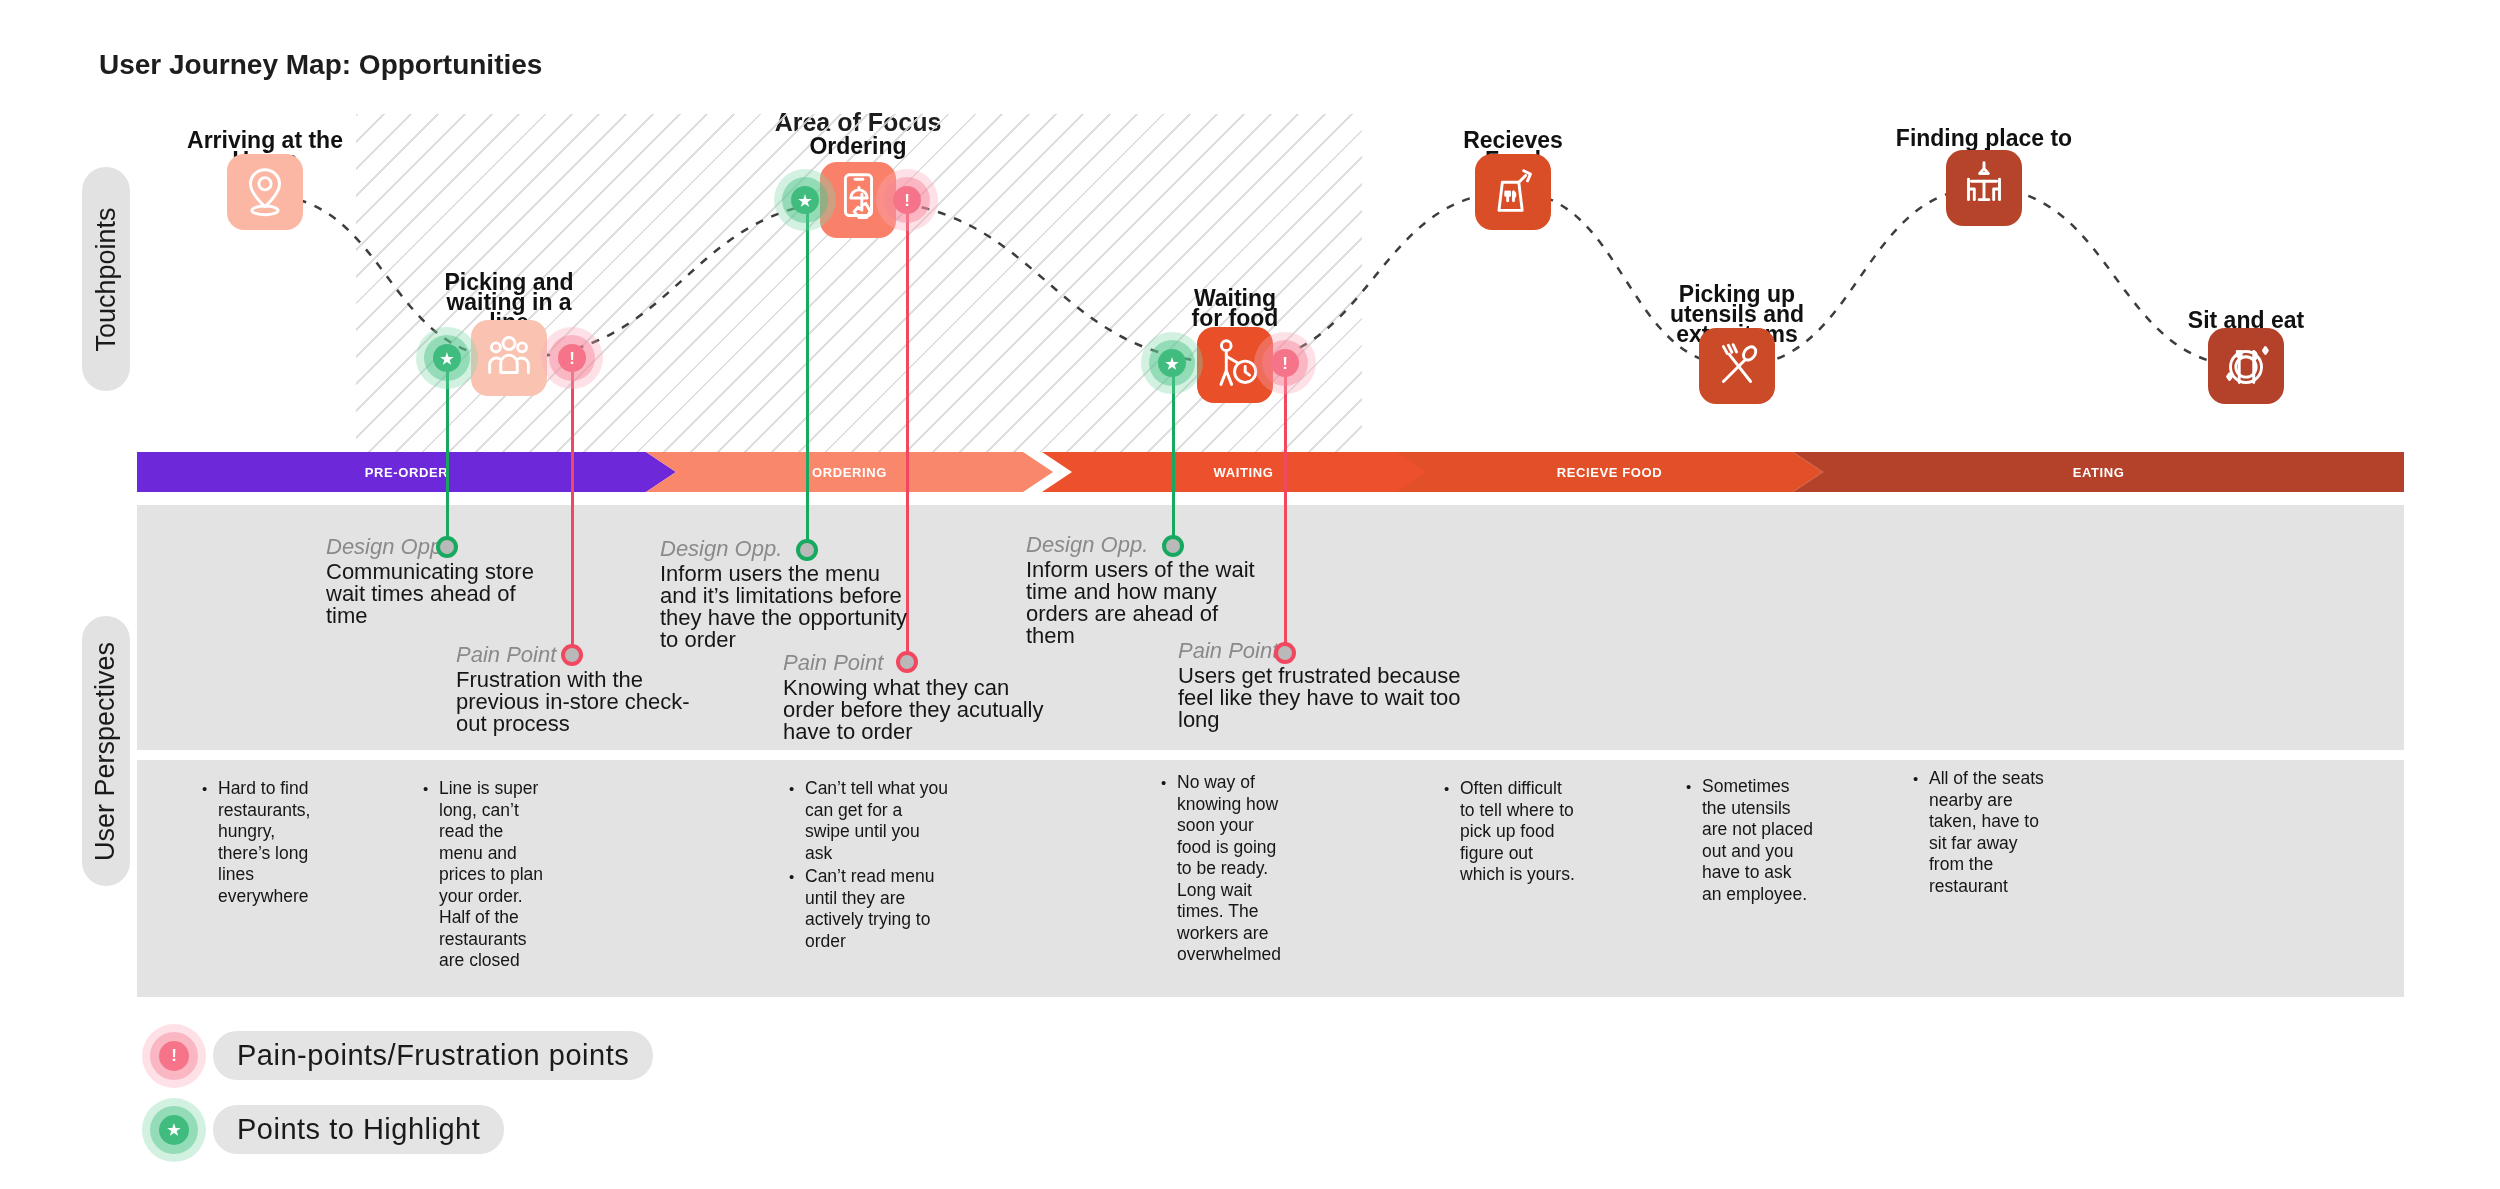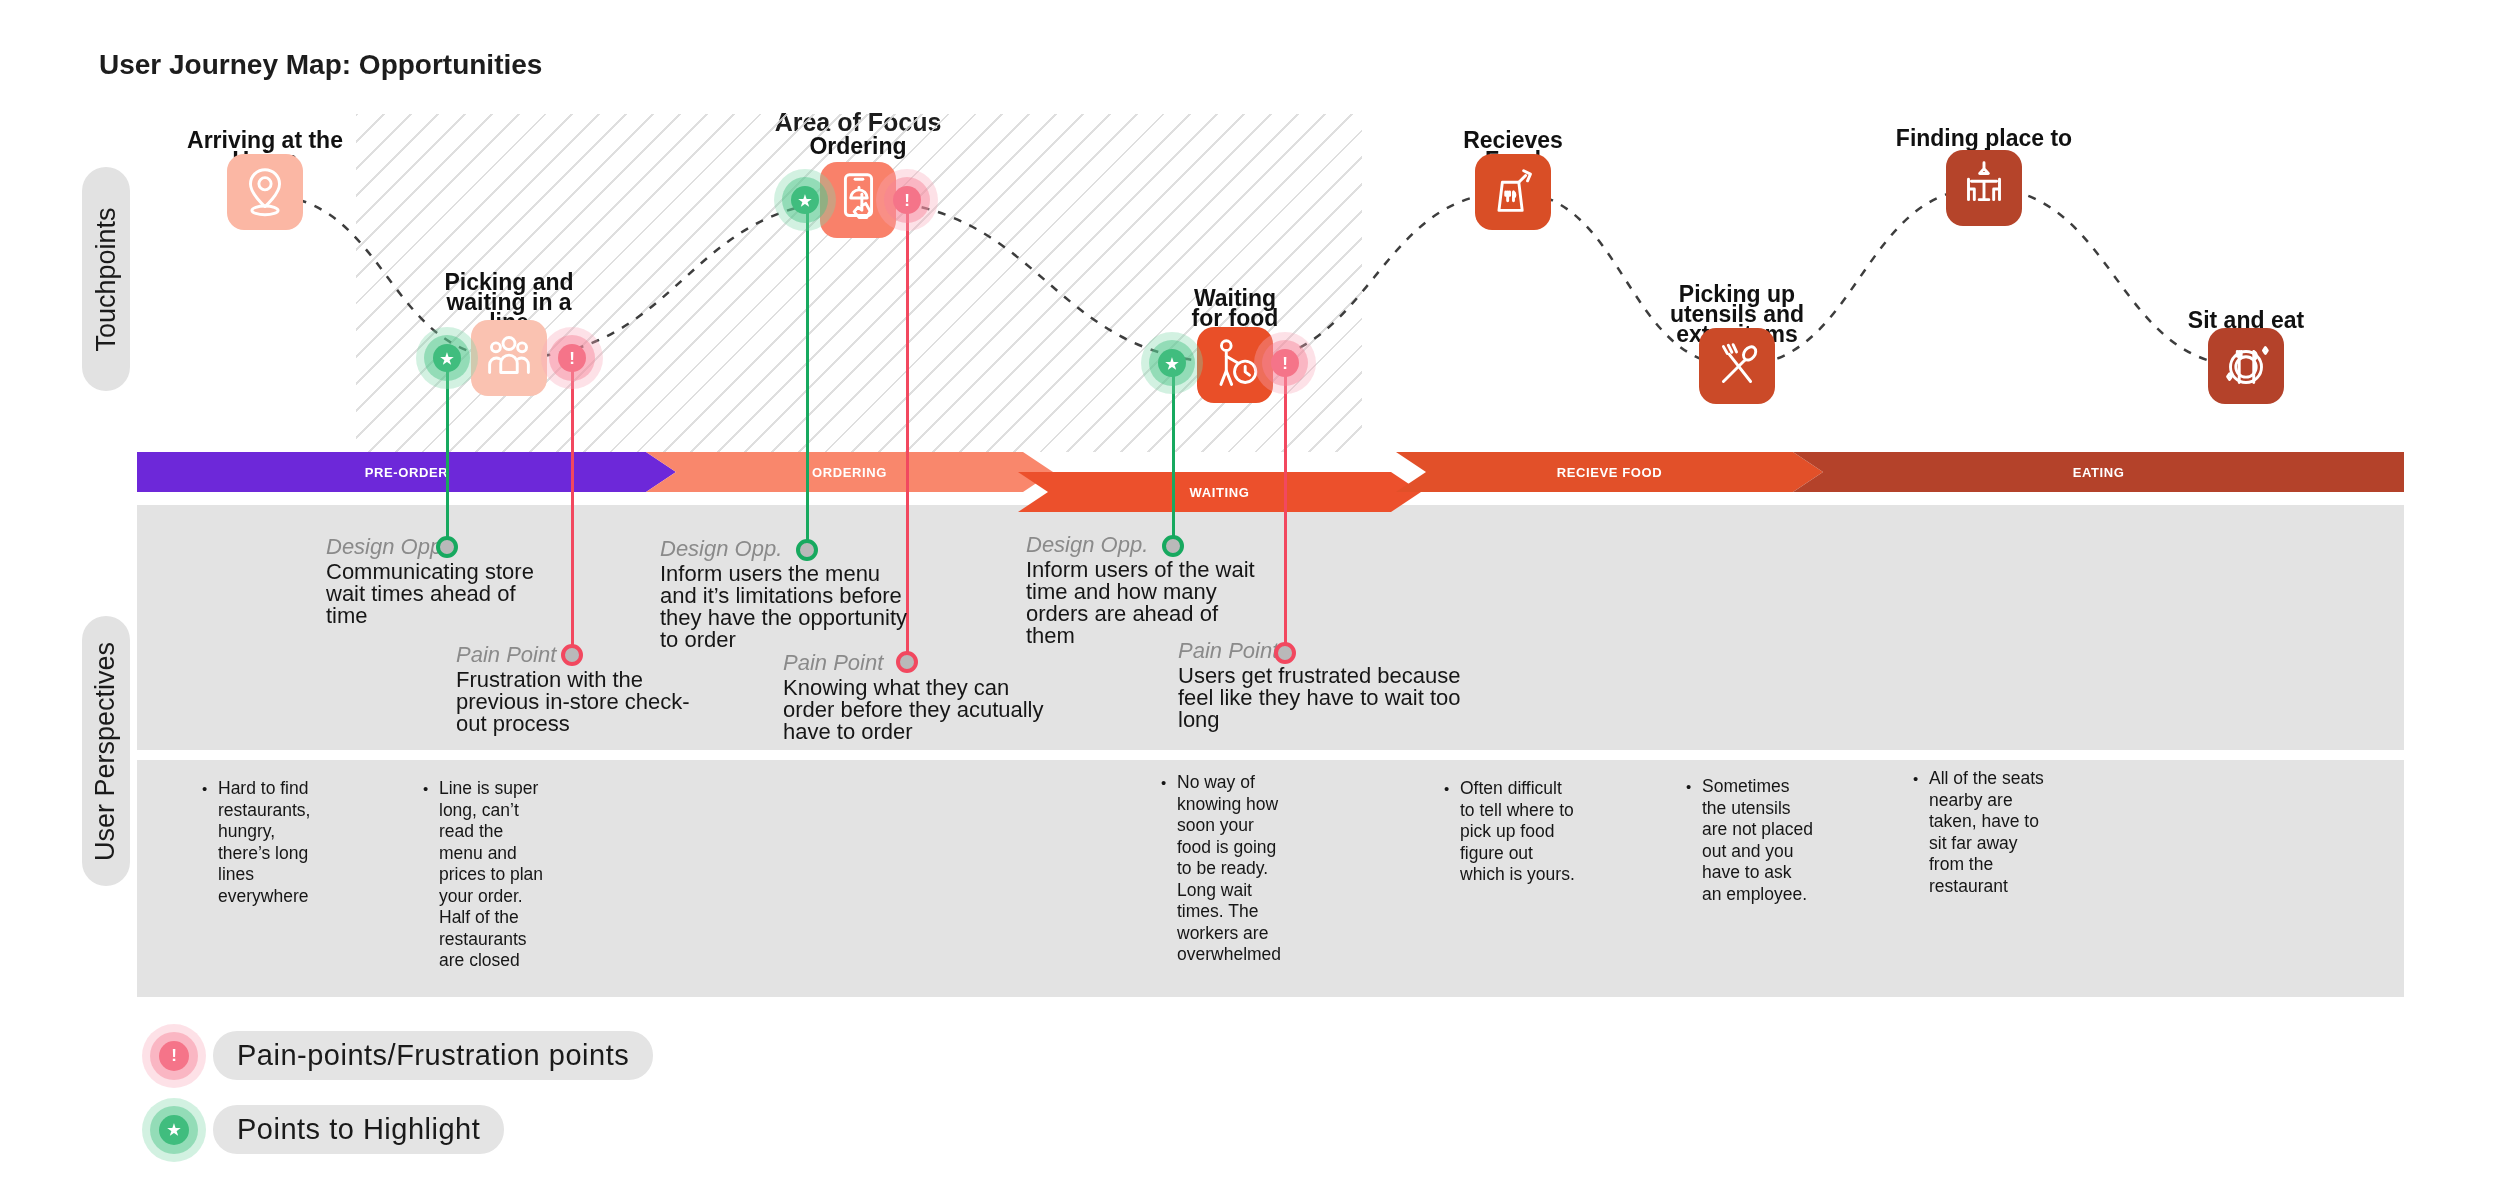--- a/index.html
+++ b/index.html
@@ -211,21 +211,21 @@
 
   <div class="enddot green" style="left:436px;top:536px;"></div>
   <div class="enddot green" style="left:796px;top:539px;"></div>
   <div class="enddot green" style="left:1162px;top:535px;"></div>
   <div class="enddot pink" style="left:561px;top:644px;"></div>
   <div class="enddot pink" style="left:896px;top:651px;"></div>
   <div class="enddot pink" style="left:1274px;top:642px;"></div>
 
   <div class="phase ph-first p1" style="left:137px;width:539px;">PRE-ORDER</div>
   <div class="phase ph-mid p2" style="left:646px;width:407px;">ORDERING</div>
-  <div class="phase ph-mid p3" style="left:1018px;width:403px;margin-top:20px;">WAITING</div>
+  <div class="phase ph-mid p3" style="left:1042px;width:403px;">WAITING</div>
   <div class="phase ph-mid p4" style="left:1396px;width:427px;">RECIEVE FOOD</div>
   <div class="phase ph-last p5" style="left:1793px;width:611px;">EATING</div>
 
   <div class="ann" style="left:326px;top:536px;width:235px;">
     <div class="ann-label">Design Opp.</div>
     <div class="ann-text">Communicating store wait times ahead of time</div>
   </div>
   <div class="ann" style="left:660px;top:538px;width:255px;">
     <div class="ann-label">Design Opp.</div>
     <div class="ann-text">Inform users the menu and it’s limitations before they have the opportunity to order</div>
@@ -250,20 +250,26 @@
 
   <div class="quotes" style="left:201px;top:778px;width:130px;">
     <ul>
         <li>Hard to find restaurants, hungry, there’s long lines everywhere</li>
       </ul>
   </div>
   <div class="quotes" style="left:422px;top:778px;width:122px;">
     <ul>
         <li>Line is super long, can’t read the menu and prices to plan your order. Half of the restaurants are closed</li>
       </ul>
+  </div>
+  <div class="quotes" style="left:788px;top:778px;width:160px;">
+    <ul>
+      <li>Can’t tell what you can get for a swipe until you ask</li>
+      <li>Can’t read menu until they are actively trying to order</li>
+    </ul>
   </div>
   <div class="quotes" style="left:1160px;top:772px;width:120px;">
     <ul>
         <li>No way of knowing how soon your food is going to be ready. Long wait times. The workers are overwhelmed</li>
       </ul>
   </div>
   <div class="quotes" style="left:1443px;top:778px;width:132px;">
     <ul>
         <li>Often difficult to tell where to pick up food figure out which is yours.</li>
       </ul>

